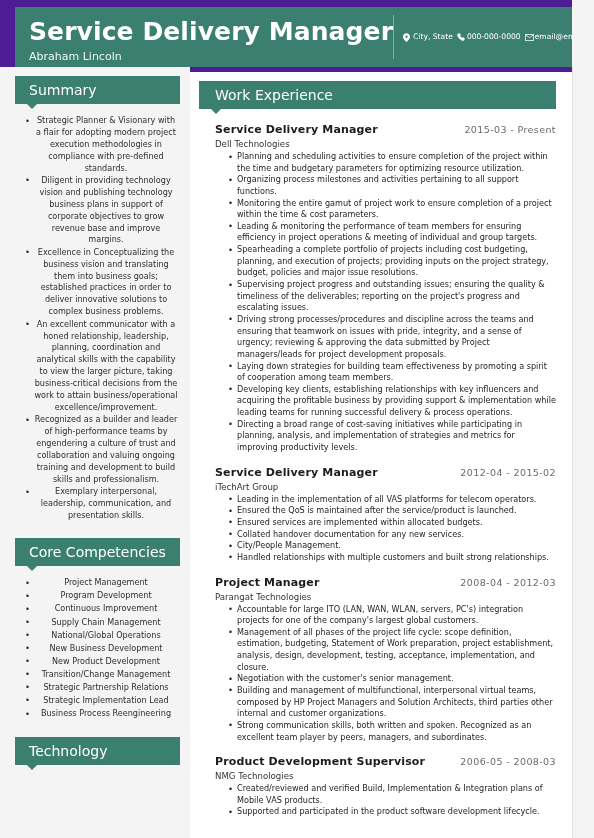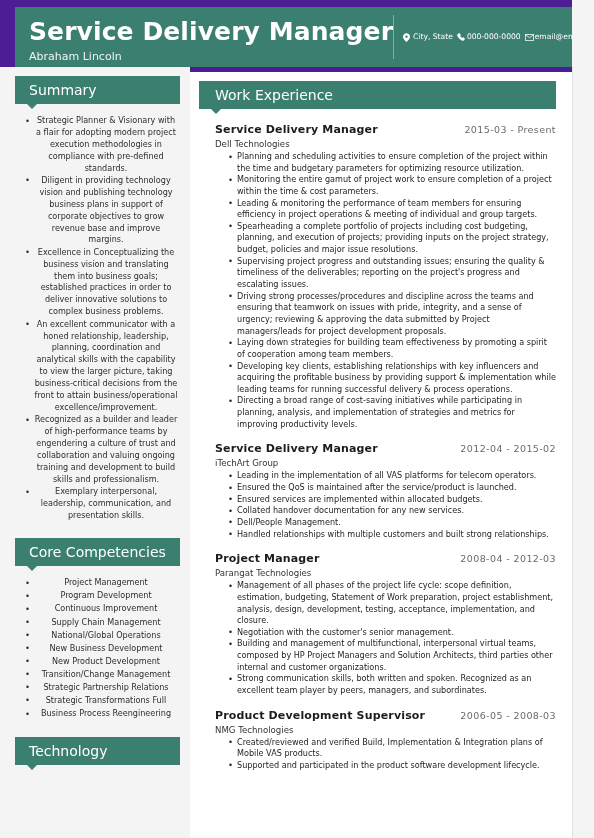--- a/index.html
+++ b/index.html
@@ -265,39 +265,39 @@
   </div>
 
   <div class="sidebar">
 
     <div class="side-block first">
       <div class="sec-head">Summary</div>
       <ul class="side-list">
         <li>Strategic Planner &amp; Visionary with a flair for adopting modern project execution methodologies in compliance with pre-defined standards.</li>
         <li>Diligent in providing technology vision and publishing technology business plans in support of corporate objectives to grow revenue base and improve margins.</li>
         <li>Excellence in Conceptualizing the business vision and translating them into business goals; established practices in order to deliver innovative solutions to complex business problems.</li>
-        <li>An excellent communicator with a honed relationship, leadership, planning, coordination and analytical skills with the capability to view the larger picture, taking business-critical decisions from the front to attain business/operational excellence/improvement.</li>
+        <li>An excellent communicator with a honed relationship, leadership, planning, coordination and analytical skills with the capability to view the larger picture, taking business-critical decisions from the work to attain business/operational excellence/improvement.</li>
         <li>Recognized as a builder and leader of high-performance teams by engendering a culture of trust and collaboration and valuing ongoing training and development to build skills and professionalism.</li>
         <li>Exemplary interpersonal, leadership, communication, and presentation skills.</li>
       </ul>
     </div>
 
     <div class="side-block spaced">
       <div class="sec-head">Core Competencies</div>
       <ul class="side-list tight">
         <li>Project Management</li>
         <li>Program Development</li>
         <li>Continuous Improvement</li>
         <li>Supply Chain Management</li>
         <li>National/Global Operations</li>
         <li>New Business Development</li>
         <li>New Product Development</li>
         <li>Transition/Change Management</li>
         <li>Strategic Partnership Relations</li>
-        <li>Strategic Transformations Full</li>
+        <li>Strategic Implementation Lead</li>
         <li>Business Process Reengineering</li>
       </ul>
     </div>
 
     <div class="side-block spaced">
       <div class="sec-head">Technology</div>
 
     </div>
 
   </div>
@@ -308,20 +308,21 @@
     <div class="main-inner" style="padding-top:3px;">
 
       <div class="job">
         <div class="job-row">
           <span class="role">Service Delivery Manager</span>
           <span class="dates">2015-03 - Present</span>
         </div>
         <div class="company">Dell Technologies</div>
         <ul class="job-list">
           <li>Planning and scheduling activities to ensure completion of the project within the time and budgetary parameters for optimizing resource utilization.</li>
+          <li>Organizing process milestones and activities pertaining to all support functions.</li>
           <li>Monitoring the entire gamut of project work to ensure completion of a project within the time &amp; cost parameters.</li>
           <li>Leading &amp; monitoring the performance of team members for ensuring efficiency in project operations &amp; meeting of individual and group targets.</li>
           <li>Spearheading a complete portfolio of projects including cost budgeting, planning, and execution of projects; providing inputs on the project strategy, budget, policies and major issue resolutions.</li>
           <li>Supervising project progress and outstanding issues; ensuring the quality &amp; timeliness of the deliverables; reporting on the project's progress and escalating issues.</li>
           <li>Driving strong processes/procedures and discipline across the teams and ensuring that teamwork on issues with pride, integrity, and a sense of urgency; reviewing &amp; approving the data submitted by Project managers/leads for project development proposals.</li>
           <li>Laying down strategies for building team effectiveness by promoting a spirit of cooperation among team members.</li>
           <li>Developing key clients, establishing relationships with key influencers and acquiring the profitable business by providing support &amp; implementation while leading teams for running successful delivery &amp; process operations.</li>
           <li>Directing a broad range of cost-saving initiatives while participating in planning, analysis, and implementation of strategies and metrics for improving productivity levels.</li>
         </ul>
       </div>
@@ -330,32 +331,33 @@
         <div class="job-row">
           <span class="role">Service Delivery Manager</span>
           <span class="dates">2012-04 - 2015-02</span>
         </div>
         <div class="company">iTechArt Group</div>
         <ul class="job-list">
           <li>Leading in the implementation of all VAS platforms for telecom operators.</li>
           <li>Ensured the QoS is maintained after the service/product is launched.</li>
           <li>Ensured services are implemented within allocated budgets.</li>
           <li>Collated handover documentation for any new services.</li>
-          <li>Dell/People Management.</li>
+          <li>City/People Management.</li>
           <li>Handled relationships with multiple customers and built strong relationships.</li>
         </ul>
       </div>
 
       <div class="job">
         <div class="job-row">
           <span class="role">Project Manager</span>
           <span class="dates">2008-04 - 2012-03</span>
         </div>
         <div class="company">Parangat Technologies</div>
         <ul class="job-list">
+          <li>Accountable for large ITO (LAN, WAN, WLAN, servers, PC's) integration projects for one of the company's largest global customers.</li>
           <li>Management of all phases of the project life cycle: scope definition, estimation, budgeting, Statement of Work preparation, project establishment, analysis, design, development, testing, acceptance, implementation, and closure.</li>
           <li>Negotiation with the customer's senior management.</li>
           <li>Building and management of multifunctional, interpersonal virtual teams, composed by HP Project Managers and Solution Architects, third parties other internal and customer organizations.</li>
           <li>Strong communication skills, both written and spoken. Recognized as an excellent team player by peers, managers, and subordinates.</li>
         </ul>
       </div>
 
       <div class="job">
         <div class="job-row">
           <span class="role">Product Development Supervisor</span>

